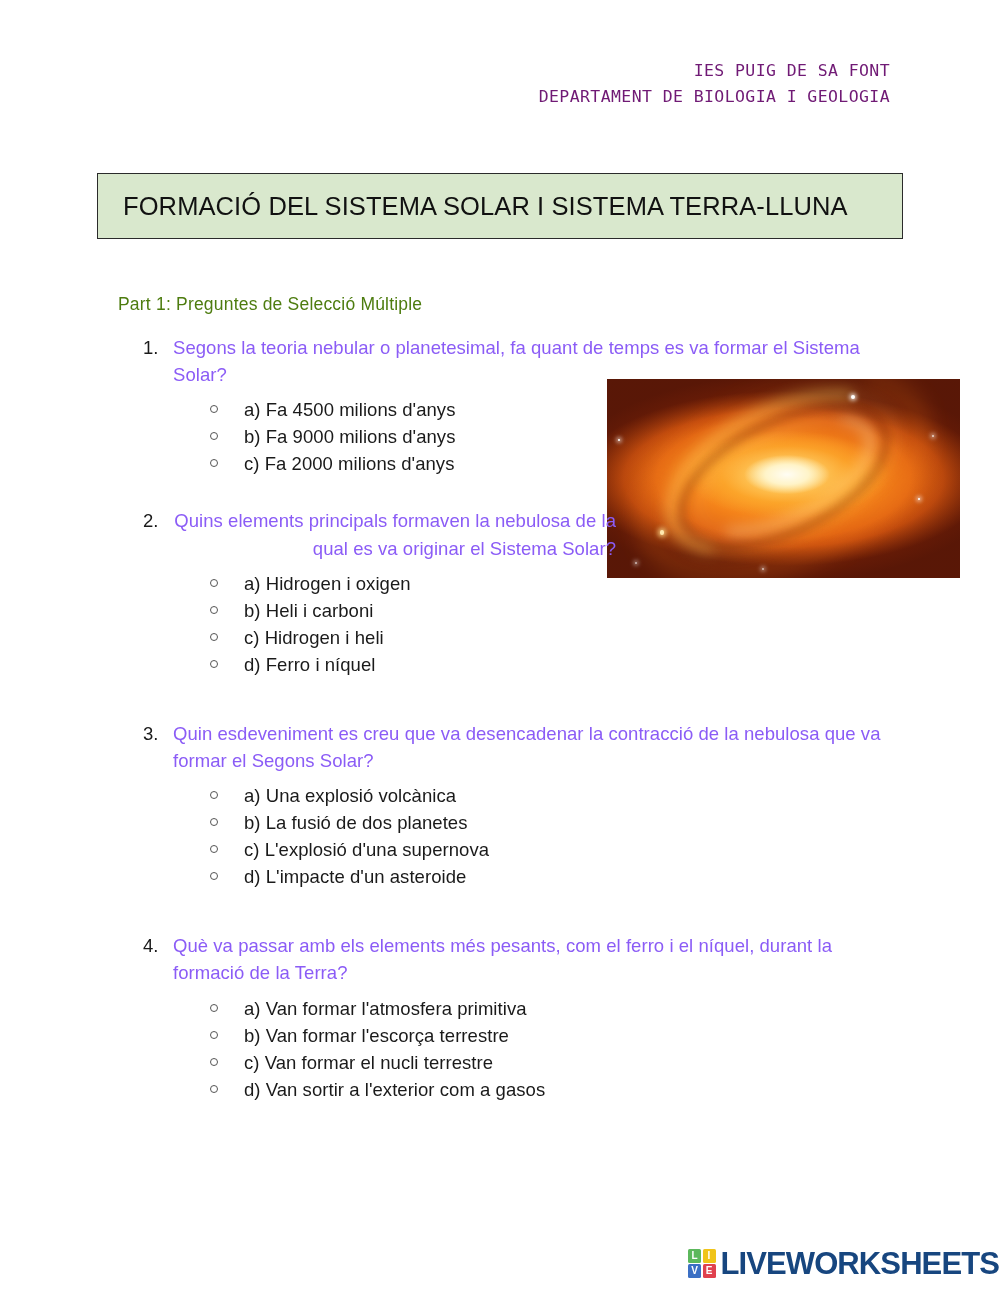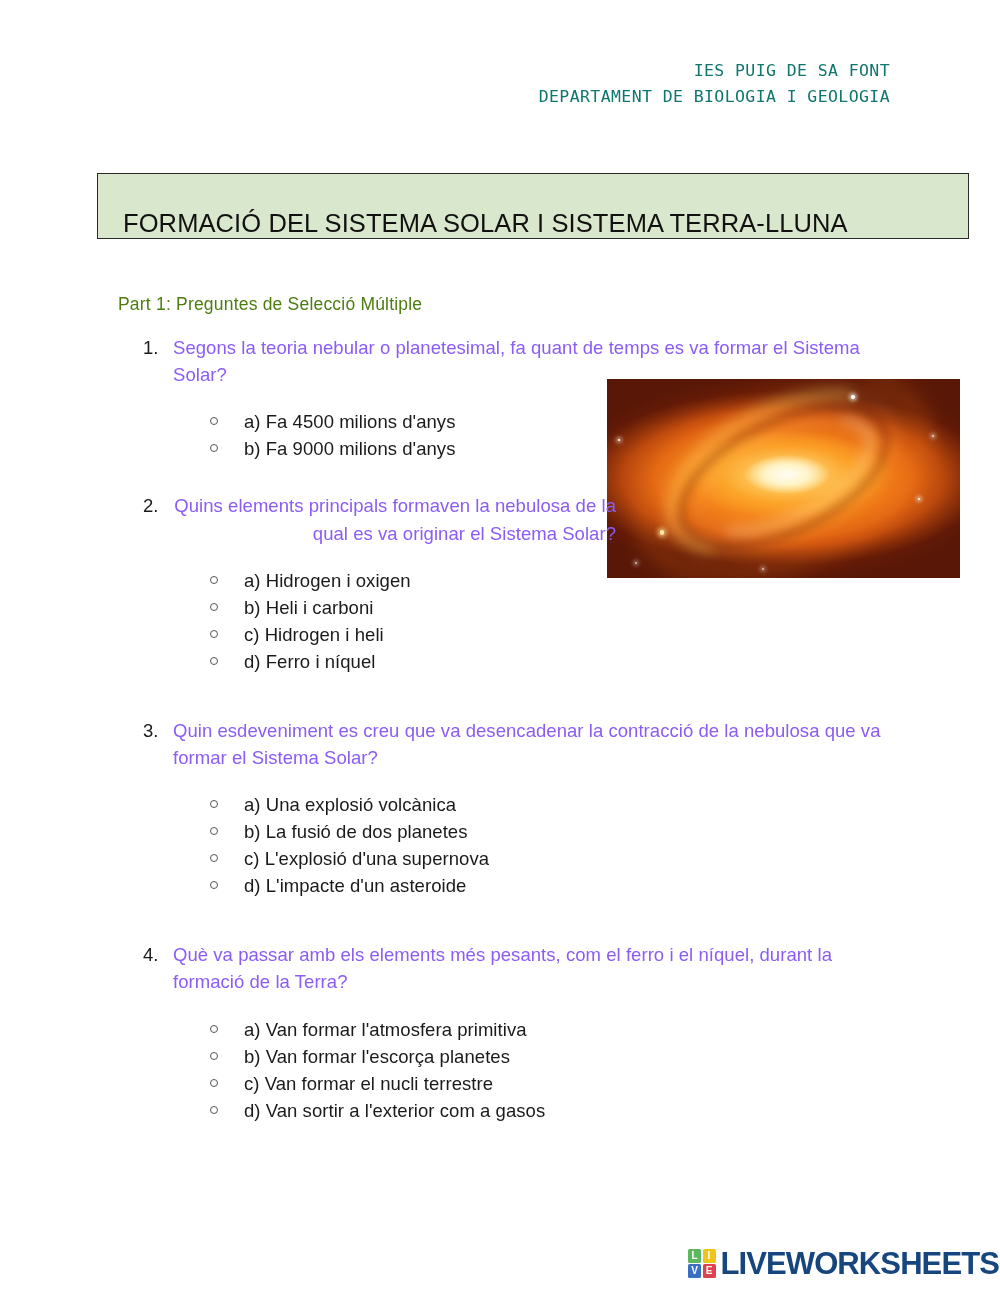--- a/index.html
+++ b/index.html
@@ -26,37 +26,37 @@
 
   
   .school-header {
     position: absolute;
     top: 58px;
     right: 110px;
     text-align: right;
     font-family: "DejaVu Sans Mono", monospace;
     font-size: 16.5px;
     letter-spacing: 0.4px;
-    color: #0f766e;
+    color: #701a75;
     line-height: 1.55;
   }
   .school-header .line1 { display: block; }
   .school-header .line2 { display: block; }
 
   
   .title-banner {
     position: absolute;
     left: 97px;
     top: 173px;
-    width: 872px;
+    width: 806px;
     height: 66px;
     background: #d9e8cd;
     border: 1.5px solid #2b2b2b;
     display: flex;
-    align-items: flex-end;
+    align-items: center;
   }
   .title-banner .title-text {
     padding-left: 25px;
     font-family: "Liberation Sans", sans-serif;
     font-size: 25.5px;
     font-weight: 400;
     letter-spacing: 0.1px;
     color: #111111;
     white-space: nowrap;
   }
@@ -110,21 +110,21 @@
     letter-spacing: 0.05px;
   }
 
   .q1 .q-text { max-width: 730px; }
   .q2 .q-text { max-width: 443px; text-align: right; }
   .q3 .q-text { max-width: 745px; }
   .q4 .q-text { max-width: 690px; }
 
   .options {
     list-style: none;
-    margin-top: 20px;
+    margin-top: 8px;
     padding-left: 67px;
   }
 
   .option {
     position: relative;
     font-family: "Liberation Sans", sans-serif;
     font-size: 18.5px;
     line-height: 1.46;
     color: #1a1a1a;
     padding-left: 34px;
@@ -297,20 +297,24 @@
       </div>
       <ul class="options">
         <li class="option">
           <span class="bullet"></span>
           <span>a) Fa 4500 milions d'anys</span>
         </li>
         <li class="option">
           <span class="bullet"></span>
           <span>b) Fa 9000 milions d'anys</span>
         </li>
+        <li class="option">
+          <span class="bullet"></span>
+          <span>c) Fa 2000 milions d'anys</span>
+        </li>
       </ul>
     </div>
 
     <div class="question q2">
       <div class="q-row">
         <span class="q-num">2.</span>
         <span class="q-text">Quins elements principals formaven la nebulosa de la qual es va originar el Sistema Solar?</span>
       </div>
       <ul class="options">
         <li class="option">
@@ -328,21 +332,21 @@
         <li class="option">
           <span class="bullet"></span>
           <span>d) Ferro i níquel</span>
         </li>
       </ul>
     </div>
 
     <div class="question q3">
       <div class="q-row">
         <span class="q-num">3.</span>
-        <span class="q-text">Quin esdeveniment es creu que va desencadenar la contracció de la nebulosa que va formar el Sistema Solar?</span>
+        <span class="q-text">Quin esdeveniment es creu que va desencadenar la contracció de la nebulosa que va formar el Segons Solar?</span>
       </div>
       <ul class="options">
         <li class="option">
           <span class="bullet"></span>
           <span>a) Una explosió volcànica</span>
         </li>
         <li class="option">
           <span class="bullet"></span>
           <span>b) La fusió de dos planetes</span>
         </li>
@@ -362,21 +366,21 @@
         <span class="q-num">4.</span>
         <span class="q-text">Què va passar amb els elements més pesants, com el ferro i el níquel, durant la formació de la Terra?</span>
       </div>
       <ul class="options">
         <li class="option">
           <span class="bullet"></span>
           <span>a) Van formar l'atmosfera primitiva</span>
         </li>
         <li class="option">
           <span class="bullet"></span>
-          <span>b) Van formar l'escorça planetes</span>
+          <span>b) Van formar l'escorça terrestre</span>
         </li>
         <li class="option">
           <span class="bullet"></span>
           <span>c) Van formar el nucli terrestre</span>
         </li>
         <li class="option">
           <span class="bullet"></span>
           <span>d) Van sortir a l'exterior com a gasos</span>
         </li>
       </ul>

